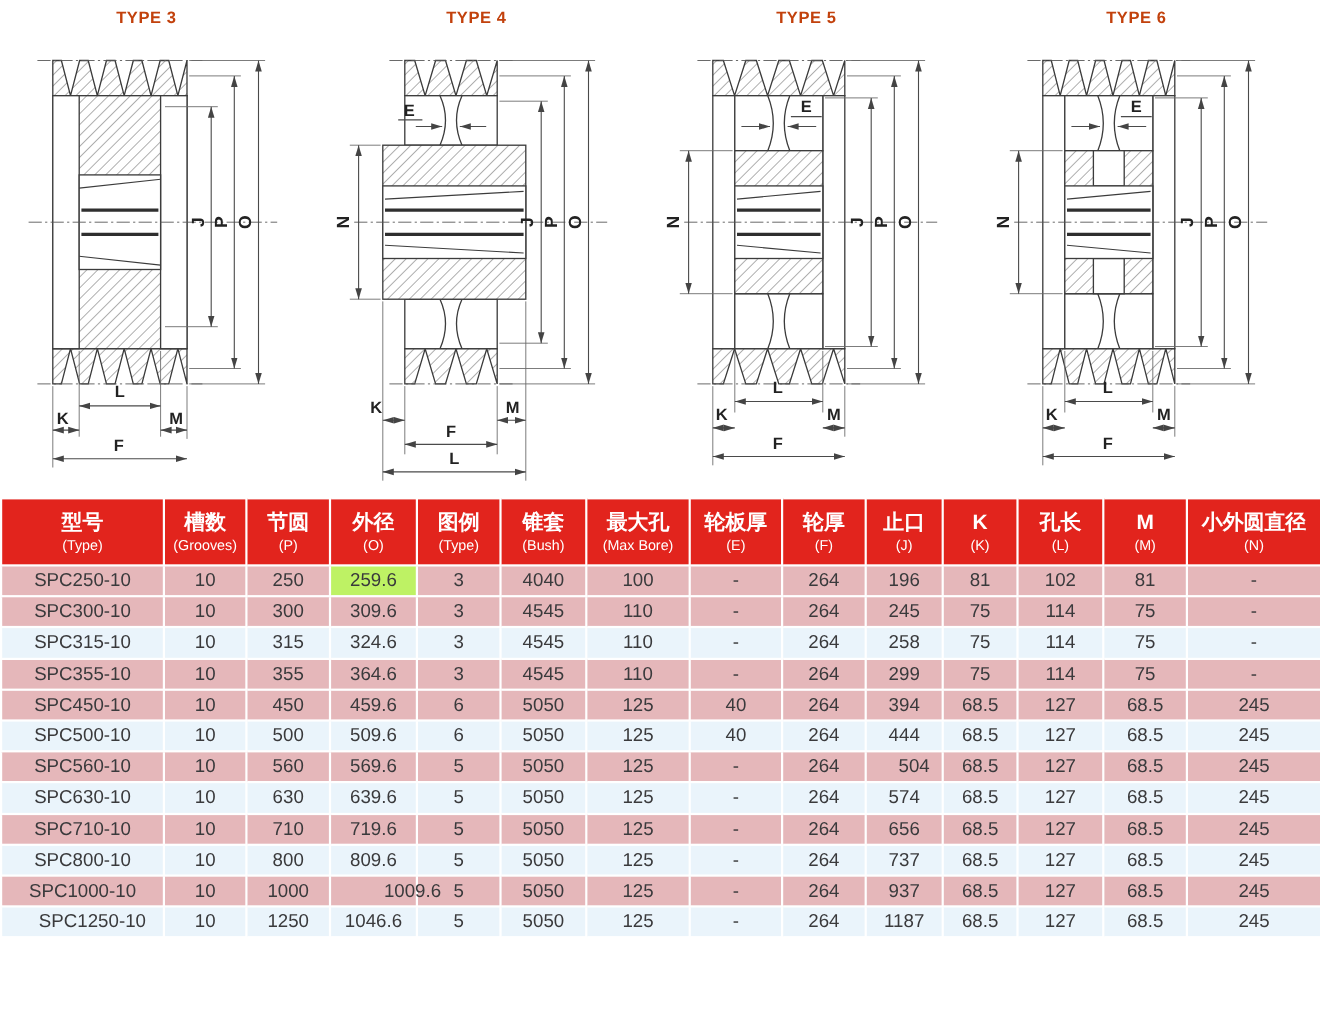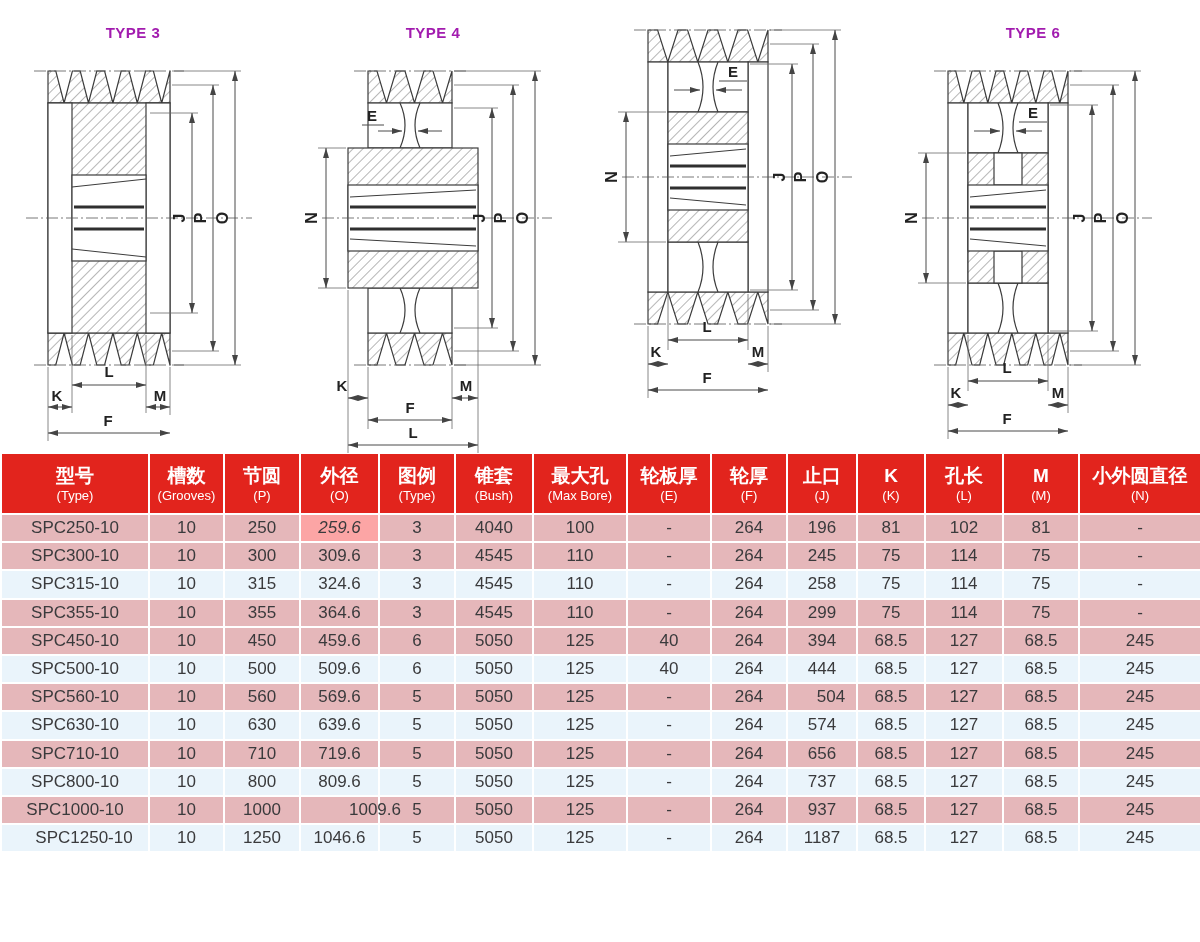--- a/index.html
+++ b/index.html
@@ -4,22 +4,22 @@
 <style>
   html,body{margin:0;padding:0;}
   body{
     width:1200px;height:942px;background:#ffffff;
     font-family:"Liberation Sans","DejaVu Sans",sans-serif;
     overflow:hidden;
   }
   .diagram-strip{display:flex;width:1200px;height:452px;}
   .panel{width:300px;position:relative;}
   .ptitle{
-    margin-top:24px;width:266px;text-align:center;
-    font-size:15px;font-weight:bold;color:#a21caf;letter-spacing:.5px;
+    margin-top:8px;width:266px;text-align:center;
+    font-size:15px;font-weight:bold;color:#c2410c;letter-spacing:.5px;
   }
   .panel svg{display:block;width:300px;height:420px;}
   table.spec{
     width:1200px;border-collapse:collapse;table-layout:fixed;
     margin:0;
   }
   table.spec th,table.spec td{
     border:2px solid #ffffff;text-align:center;vertical-align:middle;padding:0;
   }
   table.spec thead th{height:59px;color:#ffffff;}
@@ -130,20 +130,21 @@
         <text x="42" y="378" fill="#222" font-size="15" font-weight="bold" text-anchor="middle" font-family="&quot;Liberation Sans&quot;,sans-serif">K</text>
         <line x1="152" y1="385" x2="178" y2="385" stroke="#4a4a4a" stroke-width="1" marker-start="url(#arw)" marker-end="url(#arw)"></line>
         <text x="166" y="378" fill="#222" font-size="15" font-weight="bold" text-anchor="middle" font-family="&quot;Liberation Sans&quot;,sans-serif">M</text>
         <line x1="68" y1="407" x2="152" y2="407" stroke="#4a4a4a" stroke-width="1" marker-start="url(#arw)" marker-end="url(#arw)"></line>
         <text x="110" y="400" fill="#222" font-size="15" font-weight="bold" text-anchor="middle" font-family="&quot;Liberation Sans&quot;,sans-serif">F</text>
         <line x1="48" y1="432" x2="178" y2="432" stroke="#4a4a4a" stroke-width="1" marker-start="url(#arw)" marker-end="url(#arw)"></line>
         <text x="113" y="425" fill="#222" font-size="15" font-weight="bold" text-anchor="middle" font-family="&quot;Liberation Sans&quot;,sans-serif">L</text>
       </svg>
   </div>
   <div class="panel">
+    <div class="ptitle">TYPE 5</div>
     <svg viewBox="0 28 300 420">
         <path d="M48,58 L57.6,58 L67.8,90 L78.0,58 L87.6,58 L97.8,90 L108.0,58 L117.6,58 L127.8,90 L138.0,58 L147.6,58 L157.8,90 L168.0,58 L168,90 L48,90 Z" fill="url(#hatch)" stroke="#3c3c3c" stroke-width="1.2"></path>
         <path d="M48,352 L57.6,352 L67.8,320 L78.0,352 L87.6,352 L97.8,320 L108.0,352 L117.6,352 L127.8,320 L138.0,352 L147.6,352 L157.8,320 L168.0,352 L168,320 L48,320 Z" fill="url(#hatch)" stroke="#3c3c3c" stroke-width="1.2"></path>
         <rect x="48" y="90" width="20" height="230" fill="#fff" stroke="#3c3c3c" stroke-width="1.2"></rect>
         <rect x="148" y="90" width="20" height="230" fill="#fff" stroke="#3c3c3c" stroke-width="1.2"></rect>
         <rect x="68" y="90" width="80" height="50" fill="#fff" stroke="#3c3c3c" stroke-width="1.2"></rect>
         <rect x="68" y="270" width="80" height="50" fill="#fff" stroke="#3c3c3c" stroke-width="1.2"></rect>
         <path d="M98,90 Q108,115 98,140 M118,90 Q108,115 118,140 M98,270 Q108,295 98,320 M118,270 Q108,295 118,320" fill="none" stroke="#3c3c3c" stroke-width="1.2"></path>
         <rect x="68" y="140" width="80" height="130" fill="url(#hatch)" stroke="#3c3c3c" stroke-width="1.2"></rect>
         <rect x="68" y="172" width="80" height="66" fill="#fff" stroke="#3c3c3c" stroke-width="1.2"></rect>
@@ -320,21 +321,21 @@
           <div class="zh">小外圆直径</div>
           <div class="en">(N)</div>
         </th>
       </tr>
     </thead>
   <tbody id="tbody">
       <tr>
         <td style="background: rgb(229, 183, 186);">SPC250-10</td>
         <td style="background: rgb(229, 183, 186);">10</td>
         <td style="background: rgb(229, 183, 186);">250</td>
-        <td style="background: #fca5a5; font-style: italic;">259.6</td>
+        <td style="background: #bef264;">259.6</td>
         <td style="background: rgb(229, 183, 186);">3</td>
         <td style="background: rgb(229, 183, 186);">4040</td>
         <td style="background: rgb(229, 183, 186);">100</td>
         <td style="background: rgb(229, 183, 186);">-</td>
         <td style="background: rgb(229, 183, 186);">264</td>
         <td style="background: rgb(229, 183, 186);">196</td>
         <td style="background: rgb(229, 183, 186);">81</td>
         <td style="background: rgb(229, 183, 186);">102</td>
         <td style="background: rgb(229, 183, 186);">81</td>
         <td style="background: rgb(229, 183, 186);">-</td>

